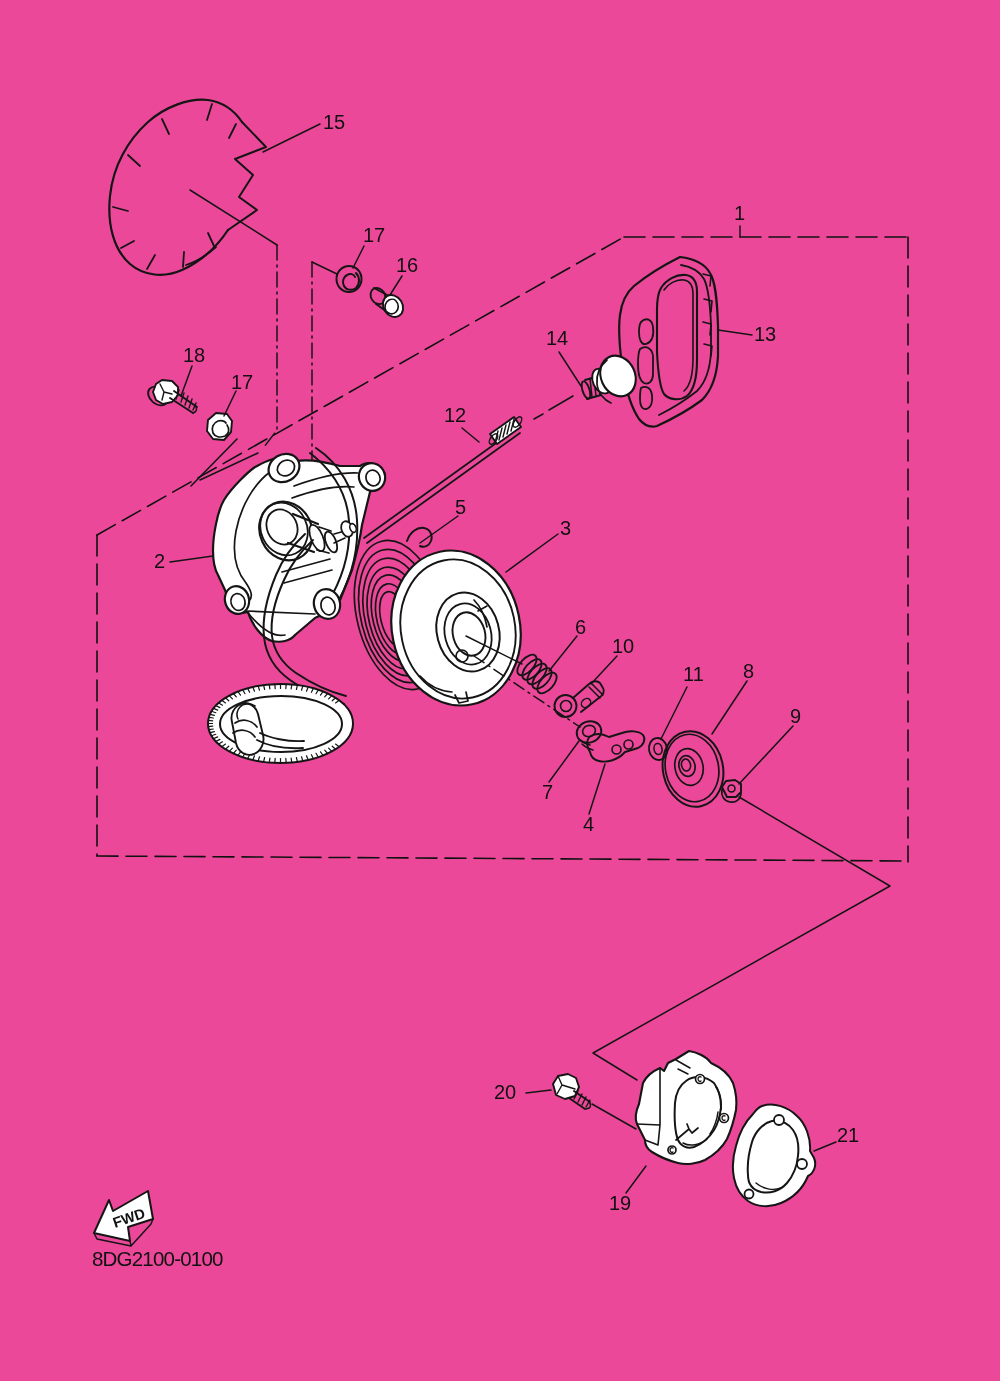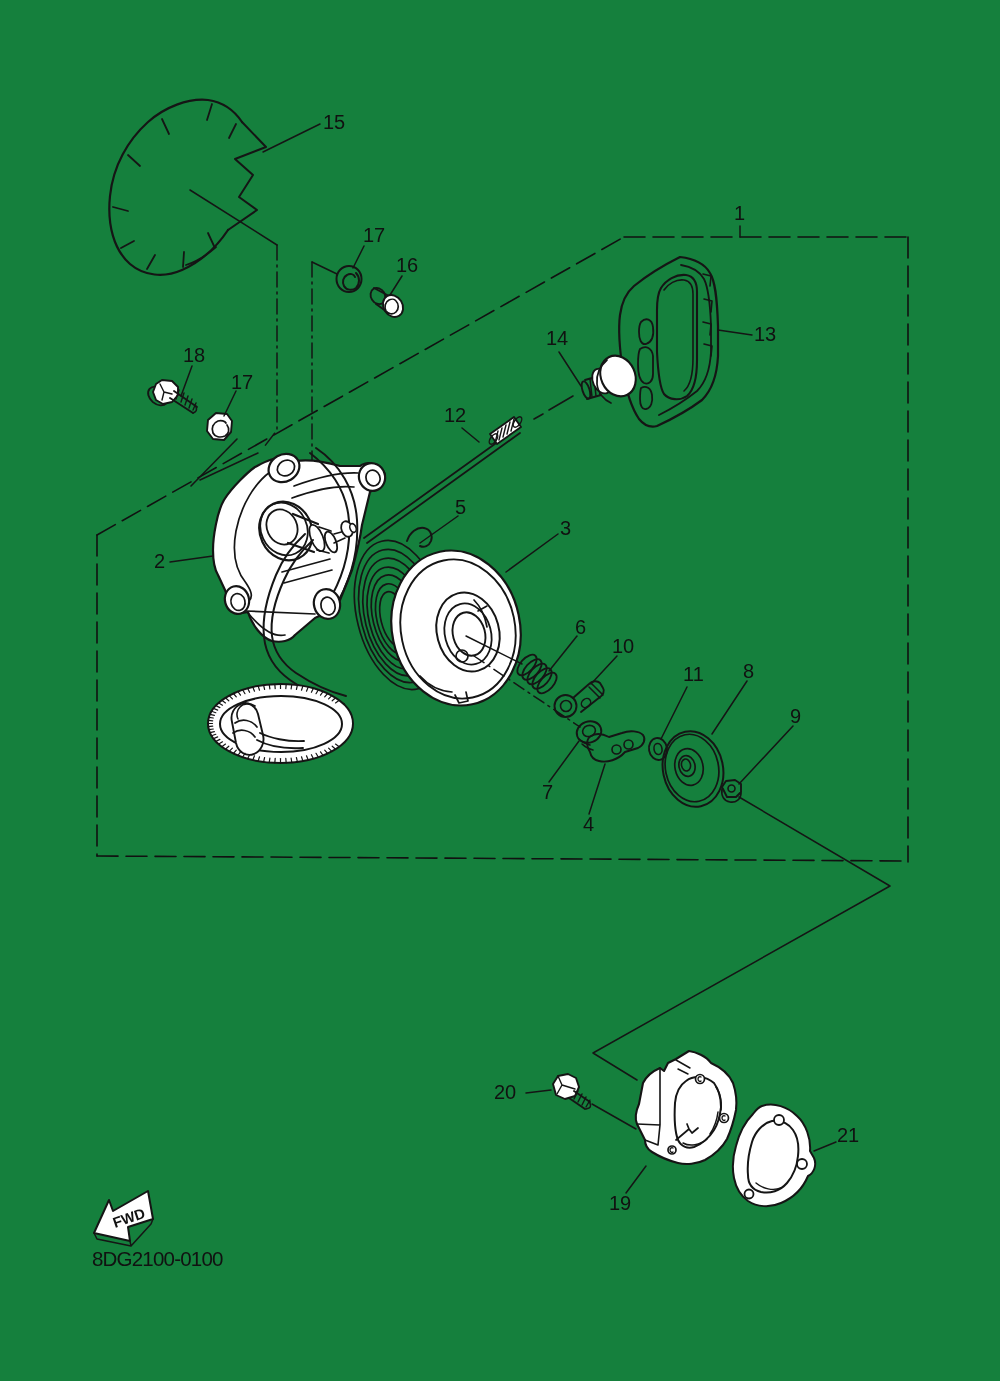--- a/index.html
+++ b/index.html
@@ -1,16 +1,16 @@
 <!DOCTYPE html>
 <html><head>
 <meta charset="utf-8">
 <style>
 html,body{margin:0;padding:0;background:#fff;}
-#page{width:1000px;height:1381px;position:relative;background:#15803d;}
+#page{width:1000px;height:1381px;position:relative;background:#ec4899;}
 text{font-family:"Liberation Sans",sans-serif;fill:#111;}
 .lb{font-size:20px;}
 </style>
 </head>
 <body>
 <div id="page">
 <svg width="1000" height="1381" viewBox="0 0 1000 1381" fill="none" stroke-linecap="round" stroke-linejoin="round">
 
 <g stroke="#111" stroke-width="1.6" stroke-dasharray="21 8">
   <path d="M97,535 L624,237"></path>

